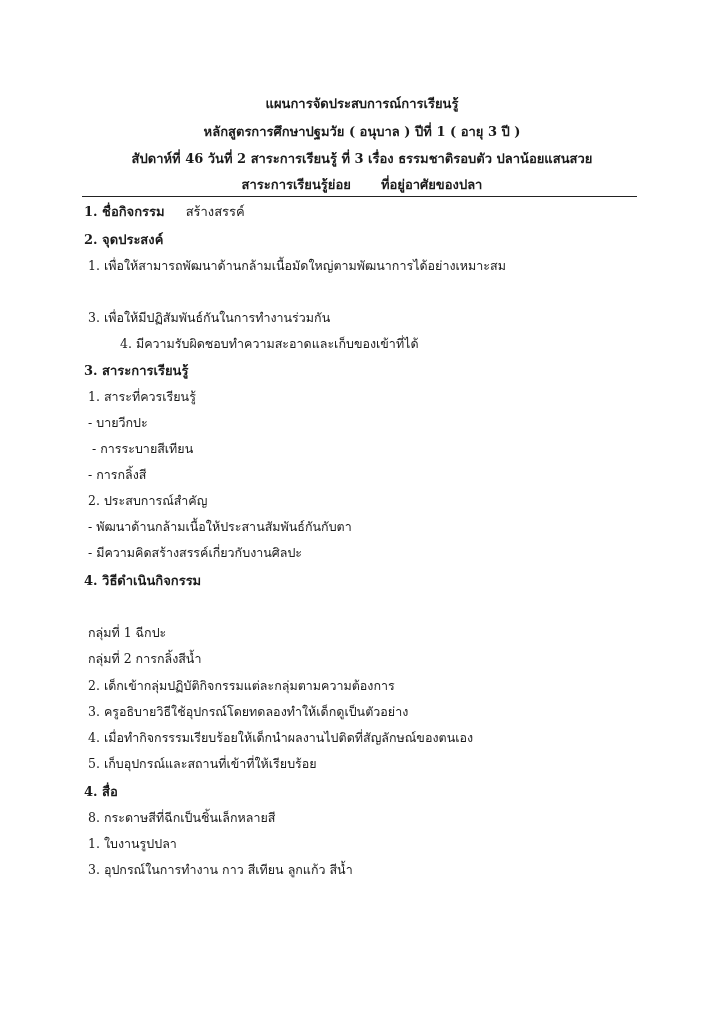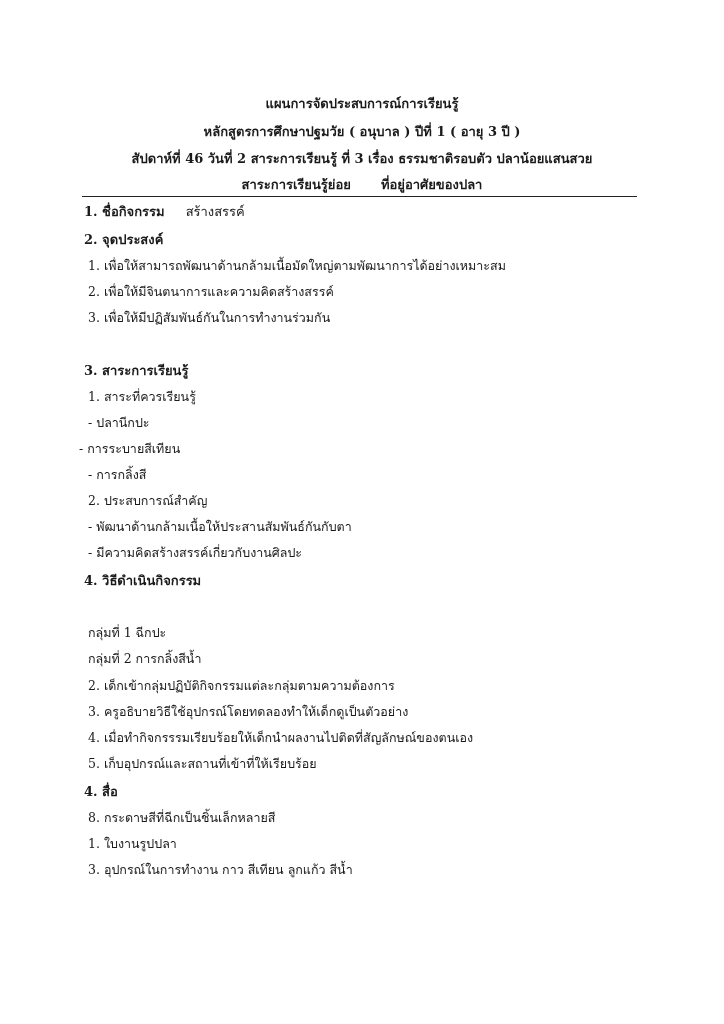--- a/index.html
+++ b/index.html
@@ -37,27 +37,27 @@
   </div>
 
   <div class="rule"></div>
 
   <div class="line sec" style="left:84px; top:203px">
     <span>1. ชื่อกิจกรรม</span><span class="val">สร้างสรรค์</span>
   </div>
 
   <div class="line sec" style="left:84px; top:231px">2. จุดประสงค์</div>
   <div class="line" style="left:88px; top:257px">1. เพื่อให้สามารถพัฒนาด้านกล้ามเนื้อมัดใหญ่ตามพัฒนาการได้อย่างเหมาะสม</div>
-  <div class="line" style="left:88px; top:283px">2. เพื่อให้มีจินตนาการและความคิดสร้างสรรค์</div>
   <div class="line" style="left:88px; top:309px">3. เพื่อให้มีปฏิสัมพันธ์กันในการทำงานร่วมกัน</div>
+  <div class="line" style="left:120px; top:335px">4. มีความรับผิดชอบทำความสะอาดและเก็บของเข้าที่ได้</div>
 
   <div class="line sec" style="left:84px; top:362px">3. สาระการเรียนรู้</div>
   <div class="line" style="left:88px; top:388px">1. สาระที่ควรเรียนรู้</div>
-  <div class="line" style="left:88px; top:414px">- ปลานีกปะ</div>
-  <div class="line" style="left:79px; top:440px">- การระบายสีเทียน</div>
+  <div class="line" style="left:88px; top:414px">- บายวีกปะ</div>
+  <div class="line" style="left:92px; top:440px">- การระบายสีเทียน</div>
   <div class="line" style="left:88px; top:466px">- การกลิ้งสี</div>
   <div class="line" style="left:88px; top:492px">2. ประสบการณ์สำคัญ</div>
   <div class="line" style="left:88px; top:518px">- พัฒนาด้านกล้ามเนื้อให้ประสานสัมพันธ์กันกับตา</div>
   <div class="line" style="left:88px; top:544px">- มีความคิดสร้างสรรค์เกี่ยวกับงานศิลปะ</div>
 
   <div class="line sec" style="left:84px; top:572px">4. วิธีดำเนินกิจกรรม</div>
   <div class="line" style="left:88px; top:624px">กลุ่มที่ 1 ฉีกปะ</div>
   <div class="line" style="left:88px; top:650px">กลุ่มที่ 2 การกลิ้งสีน้ำ</div>
   <div class="line" style="left:88px; top:677px">2. เด็กเข้ากลุ่มปฏิบัติกิจกรรมแต่ละกลุ่มตามความต้องการ</div>
   <div class="line" style="left:88px; top:703px">3. ครูอธิบายวิธีใช้อุปกรณ์โดยทดลองทำให้เด็กดูเป็นตัวอย่าง</div>

